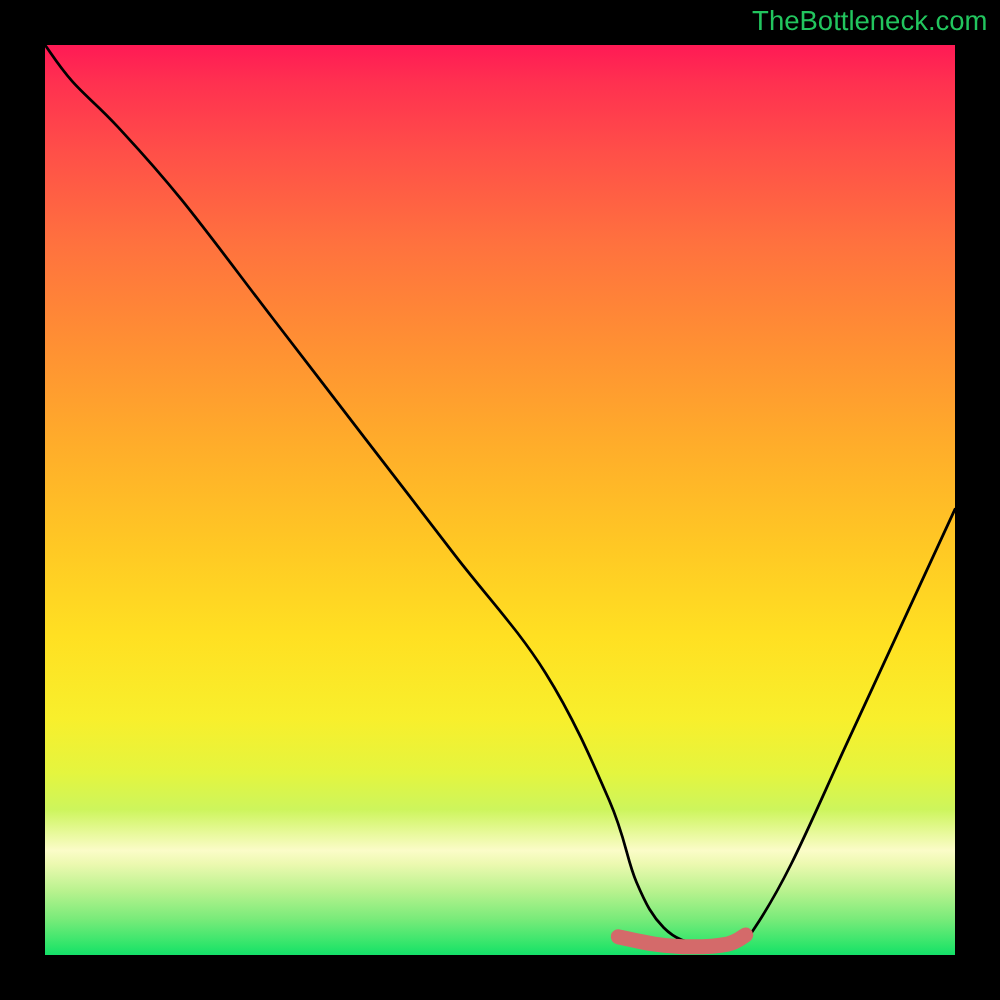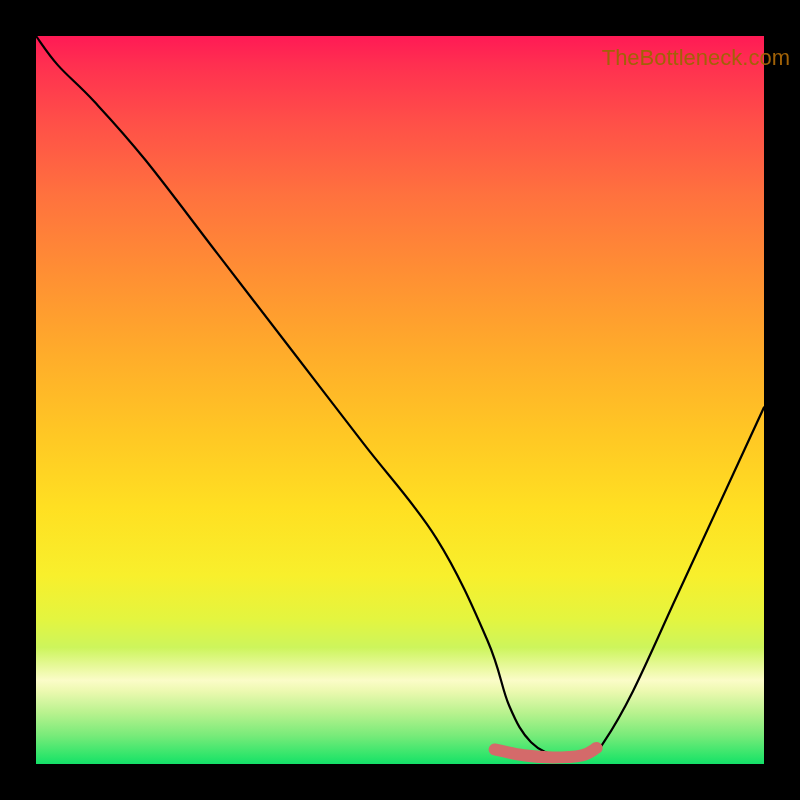--- a/index.html
+++ b/index.html
@@ -8,26 +8,25 @@
     width: 800px;
     height: 800px;
     background: #000;
     position: relative;
     overflow: hidden;
   }
   .watermark {
     position: absolute;
     top: 4px;
     right: 10px;
-    color: #a16207;
+    color: #22c55e;
     font-family: Arial, sans-serif;
     font-size: 22px;
     font-weight: 500;
     z-index: 10;
-    margin-top: 41px;
   }
   .plot-area {
     position: absolute;
     left: 36px;
     top: 36px;
     width: 728px;
     height: 728px;
     overflow: hidden;
   }
   .gradient-bg {

